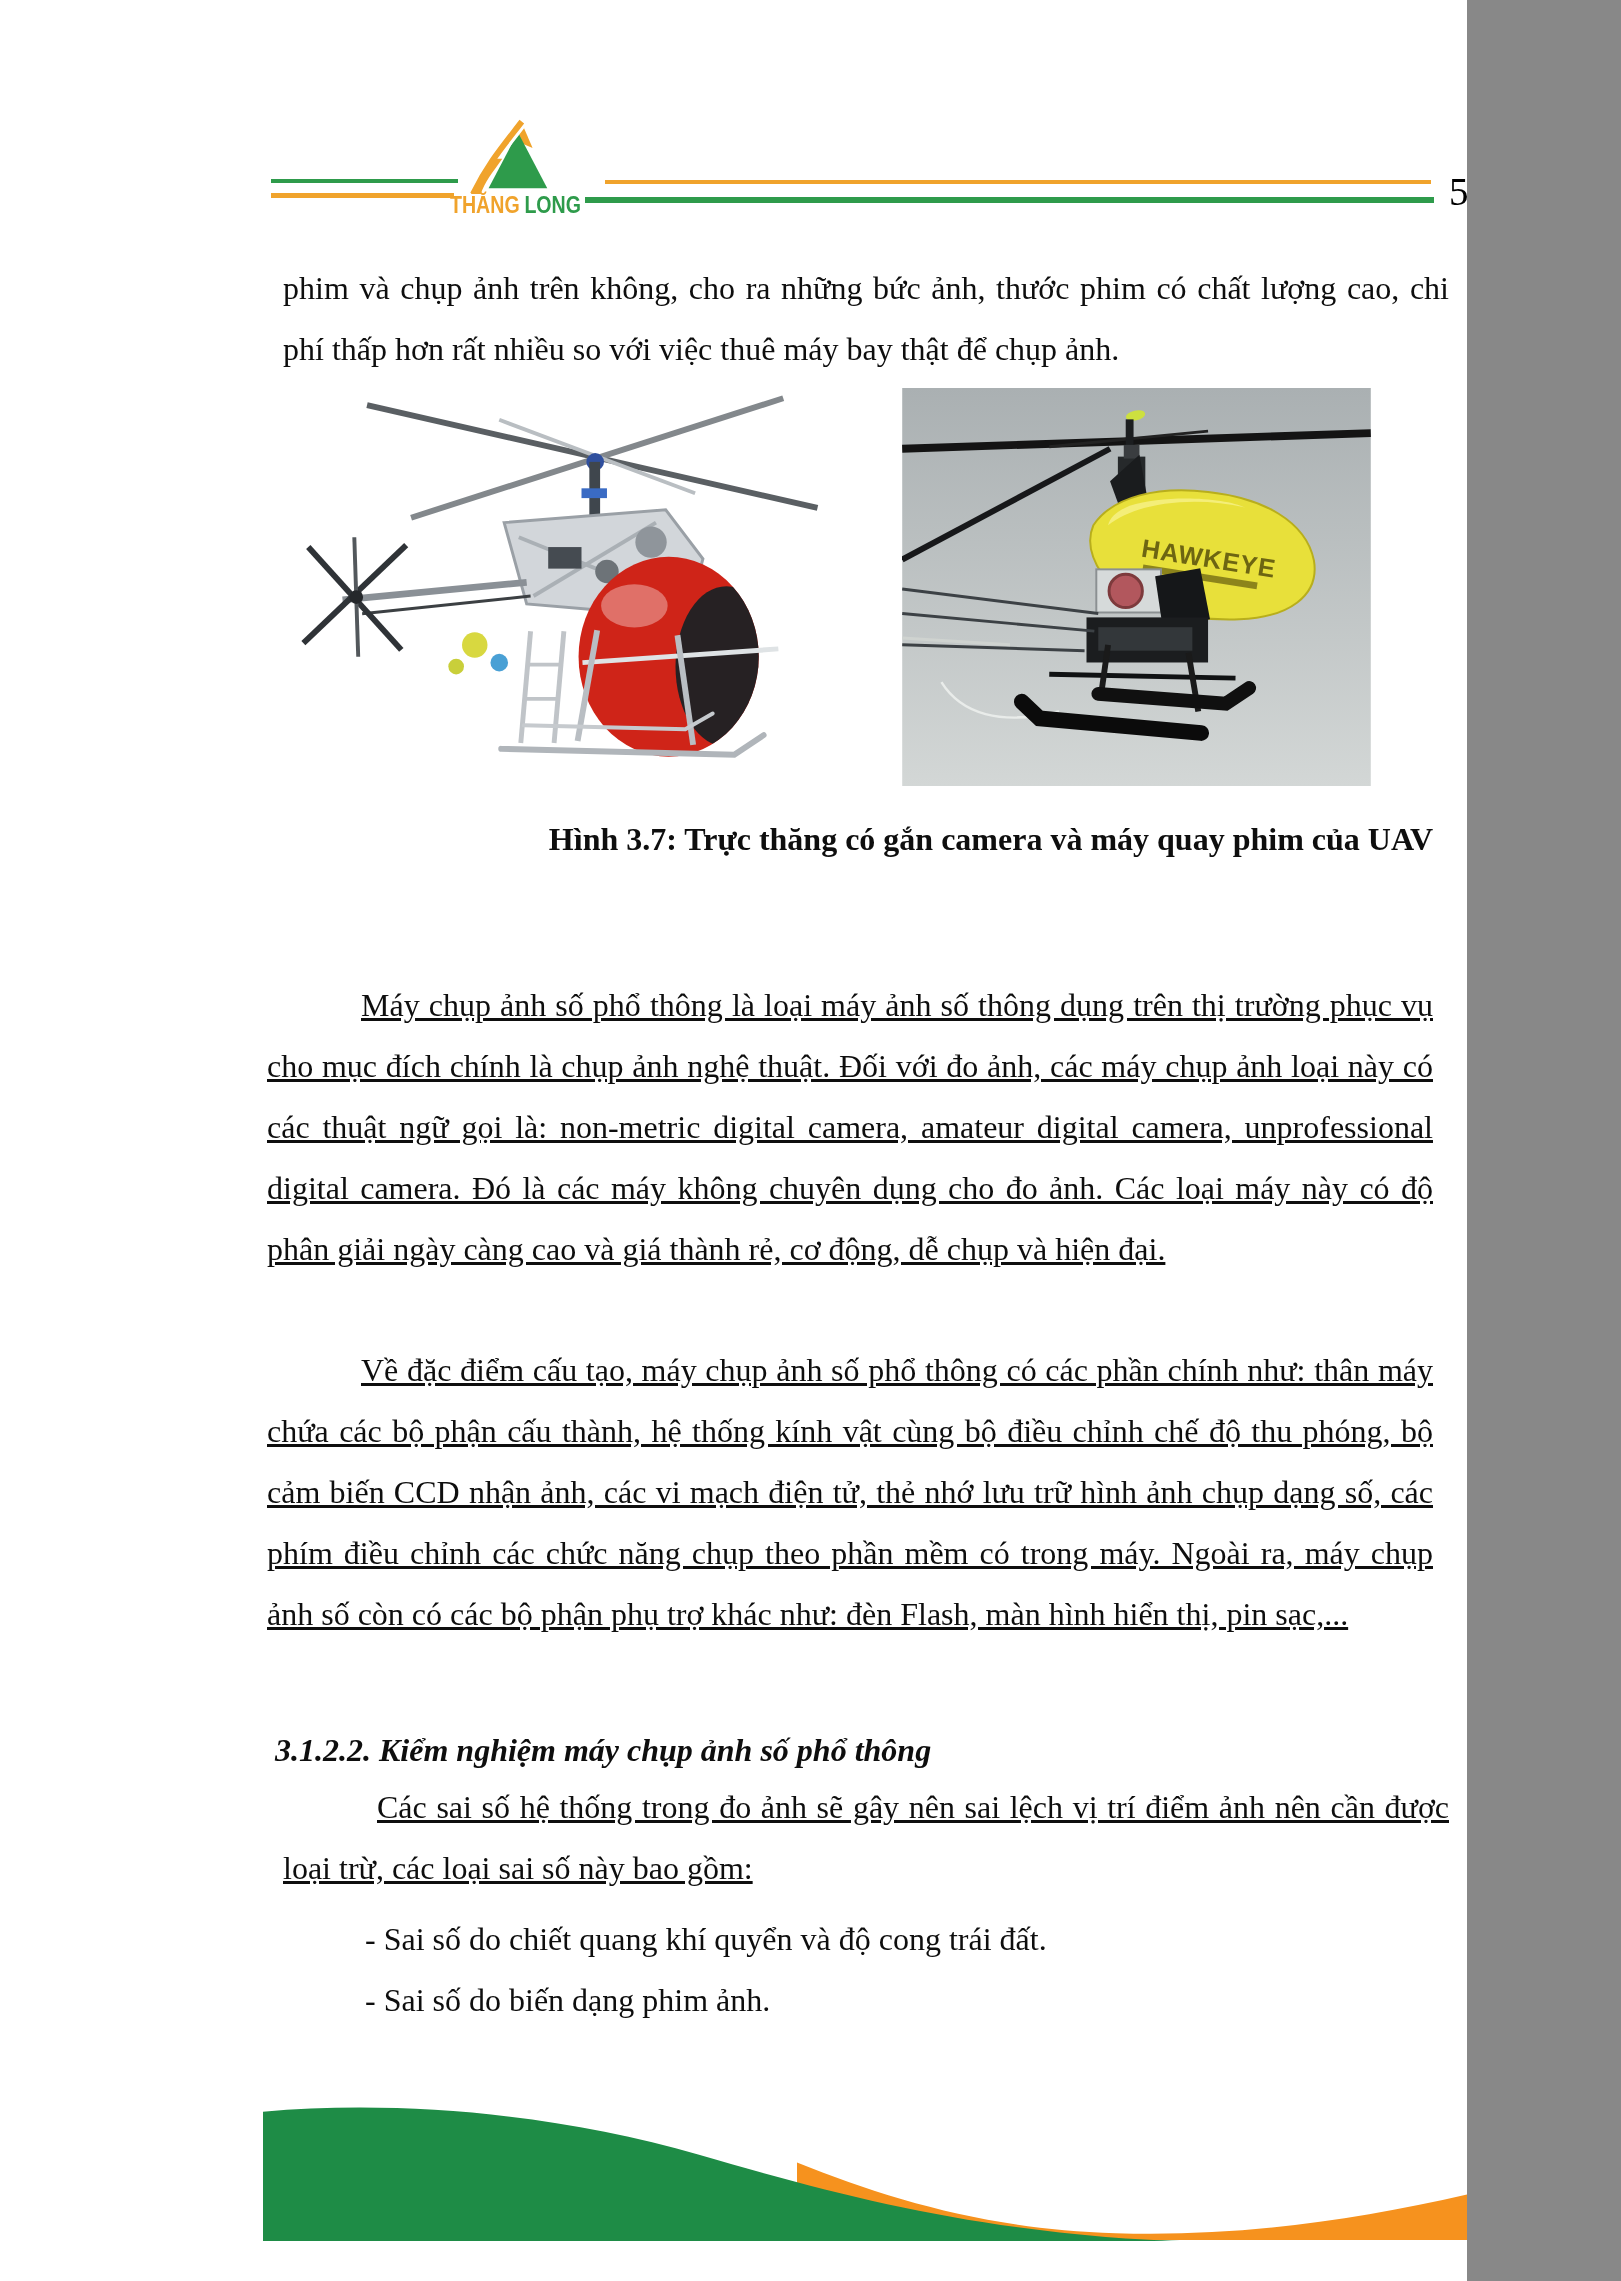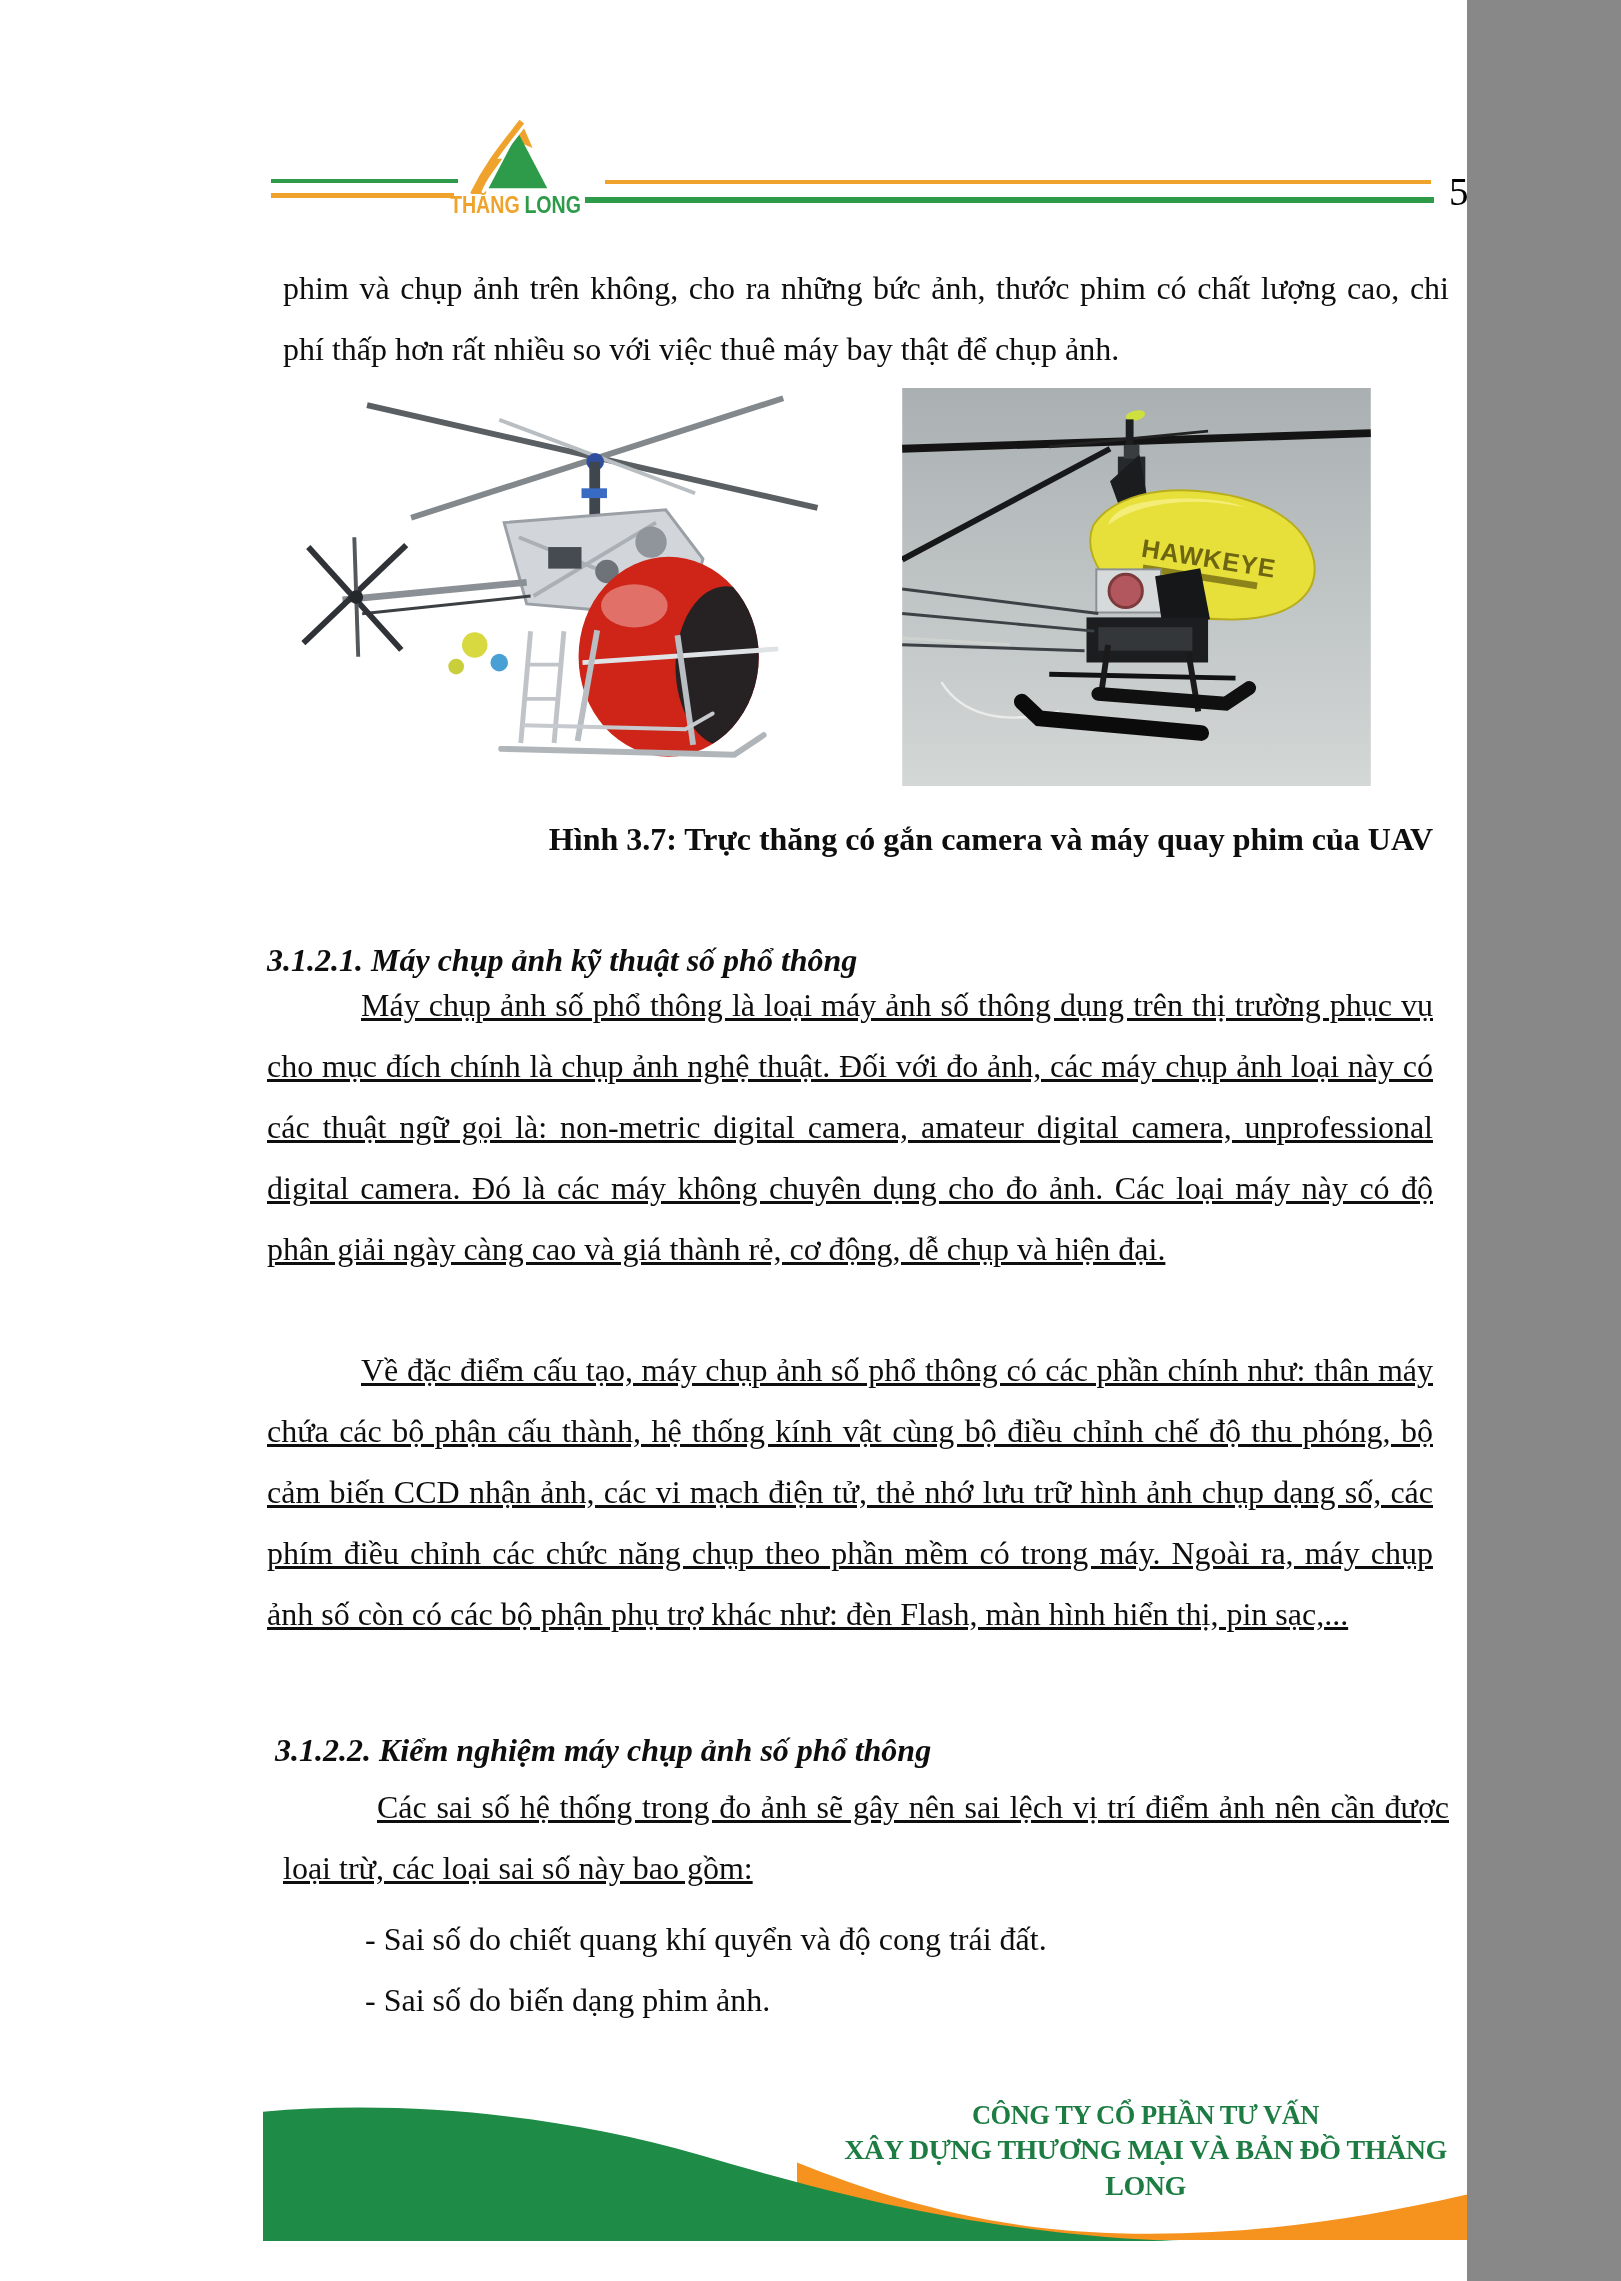--- a/index.html
+++ b/index.html
@@ -181,38 +181,33 @@
 
     <line x1="210" y1="262" x2="203" y2="312" stroke="#1a1a1a" stroke-width="6"></line>
     <line x1="292" y1="270" x2="302" y2="330" stroke="#1a1a1a" stroke-width="6"></line>
     <path d="M200,312 L330,322 L354,306" stroke="#101010" stroke-width="14" fill="none" stroke-linecap="round"></path>
     <path d="M122,320 L140,337 L305,352" stroke="#0b0b0b" stroke-width="16" fill="none" stroke-linecap="round"></path>
   </svg>
 
   <p class="abs caption" style="top:821px;margin:0;">Hình 3.7: Trực thăng có gắn camera và máy quay phim của UAV</p>
 
 
-  <h4 class="abs heading" style="top:939px;margin:0;">3.1.2.1. Máy chụp ảnh kỹ thuật số phổ thông</h4>
 
   <p class="abs body-text indent" style="top:975px;margin:0;">Máy chụp ảnh số phổ thông là loại máy ảnh số thông dụng trên thị trường phục vụ cho mục đích chính là chụp ảnh nghệ thuật. Đối với đo ảnh, các máy chụp ảnh loại này có các thuật ngữ gọi là: non-metric digital camera, amateur digital camera, unprofessional digital camera. Đó là các máy không chuyên dụng cho đo ảnh. Các loại máy này có độ phân giải ngày càng cao và giá thành rẻ, cơ động, dễ chụp và hiện đại.</p>
 
   <p class="abs body-text indent" style="top:1340px;margin:0;">Về đặc điểm cấu tạo, máy chụp ảnh số phổ thông có các phần chính như: thân máy chứa các bộ phận cấu thành, hệ thống kính vật cùng bộ điều chỉnh chế độ thu phóng, bộ cảm biến CCD nhận ảnh, các vi mạch điện tử, thẻ nhớ lưu trữ hình ảnh chụp dạng số, các phím điều chỉnh các chức năng chụp theo phần mềm có trong máy. Ngoài ra, máy chụp ảnh số còn có các bộ phận phụ trợ khác như: đèn Flash, màn hình hiển thị, pin sạc,...</p>
 
   <h4 class="abs heading" style="top:1721px;margin:8px;">3.1.2.2. Kiểm nghiệm máy chụp ảnh số phổ thông</h4>
 
   <p class="abs body-text indent" style="top:1761px;margin:16px;">Các sai số hệ thống trong đo ảnh sẽ gây nên sai lệch vị trí điểm ảnh nên cần được loại trừ, các loại sai số này bao gồm:</p>
 
   <div class="abs bullet" style="top:1970px;">- Sai số do biến dạng phim ảnh.</div>
 
   <div class="abs bullet" style="top:1909px;">- Sai số do chiết quang khí quyển và độ cong trái đất.</div>
 
   <svg class="abs footer-waves" viewBox="0 0 1240 150" preserveAspectRatio="none">
     <path d="M545,70 C640,108 740,138 870,142 C1000,146 1120,128 1240,100 L1240,149 L545,149 Z" fill="#F6921E"></path>
     <path d="M0,18 C140,6 300,20 445,62 C585,103 700,132 860,146 C950,153 1010,150 1075,150 L0,150 Z" fill="#1E8C46"></path>
   </svg>
 
-  <div class="abs footer-text">
-    <div class="footer-line1">CÔNG TY CỔ PHẦN TƯ VẤN</div>
-    <div class="footer-line2">XÂY DỰNG THƯƠNG MẠI VÀ BẢN ĐỒ THĂNG LONG</div>
-  </div>
 
 </div>
 
 
 </body></html>

